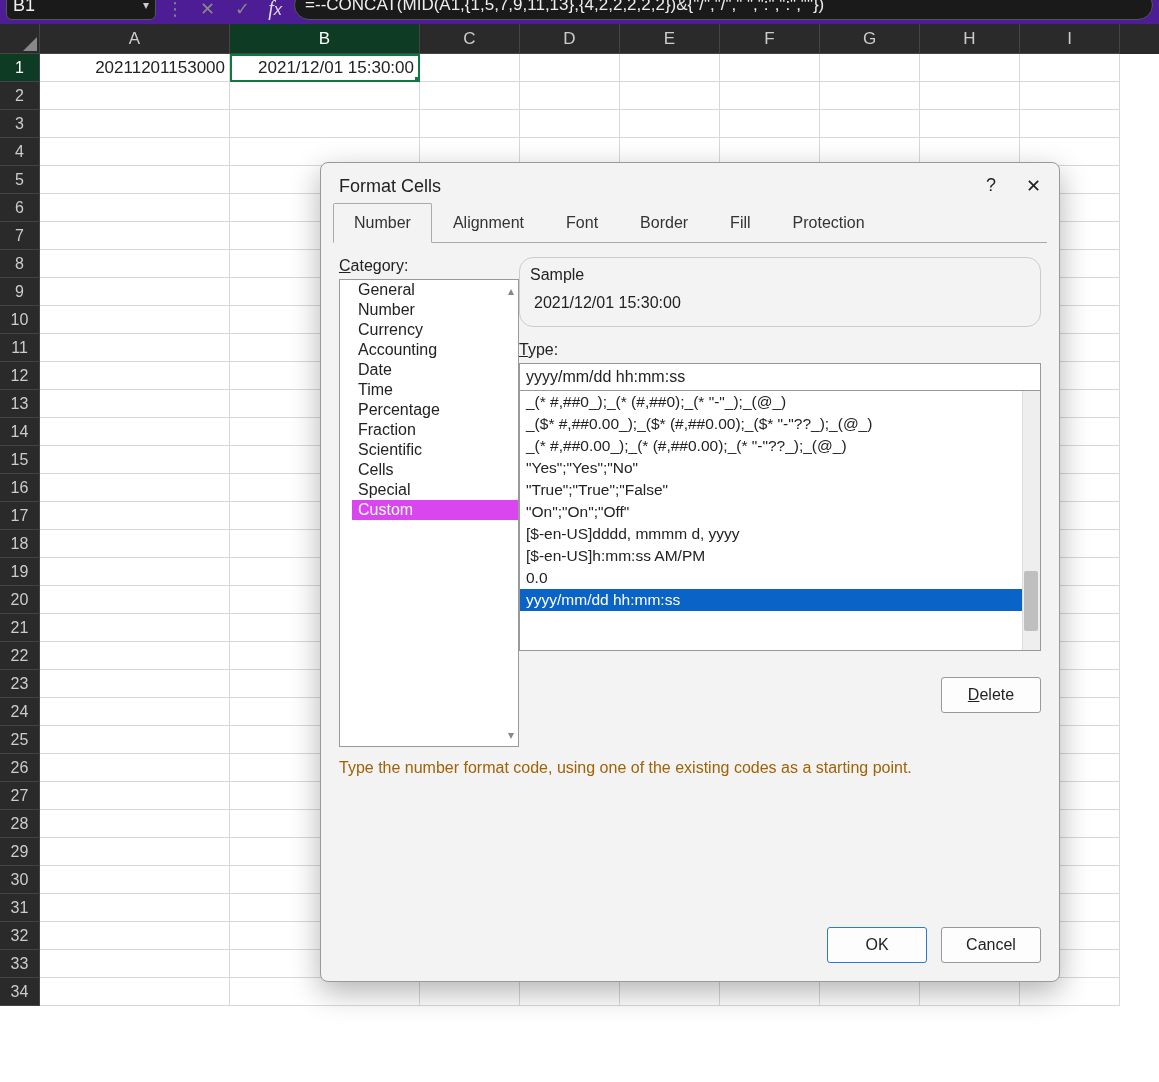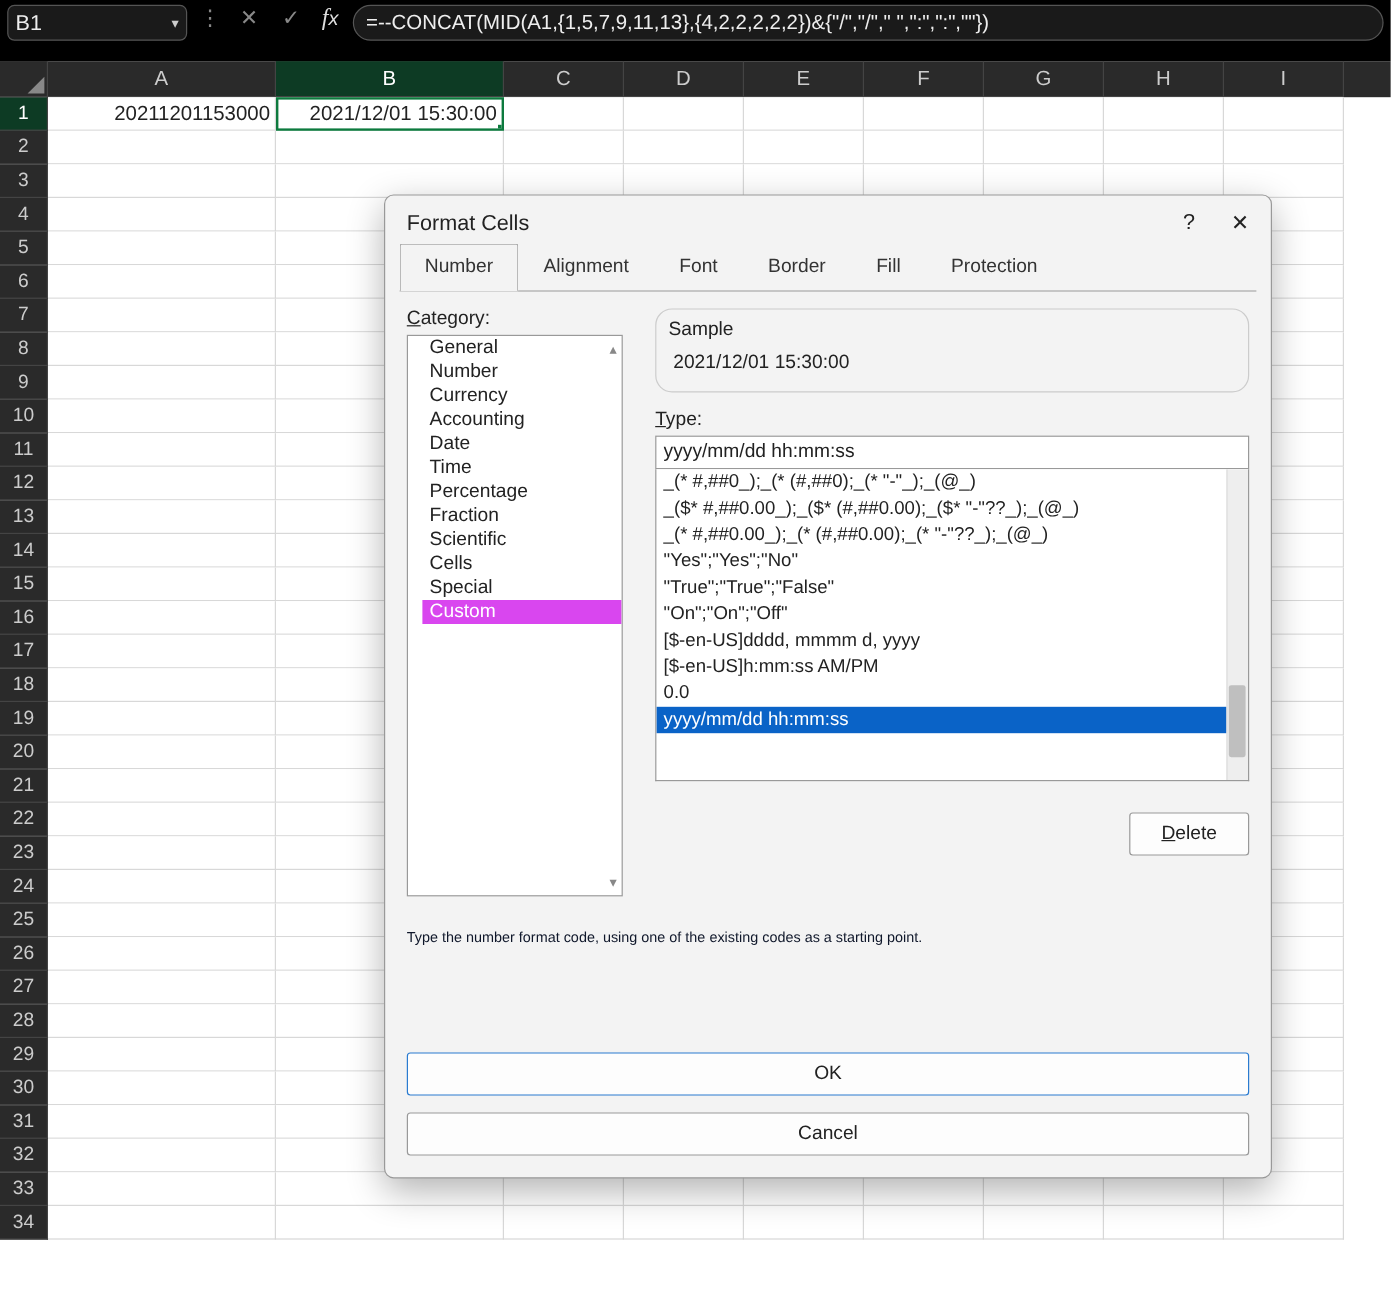--- a/index.html
+++ b/index.html
@@ -1,19 +1,19 @@
 <!DOCTYPE html>
 <html><head>
 <meta charset="utf-8">
 <style>
 * { box-sizing: border-box; margin: 0; padding: 0; font-family: "Segoe UI", Arial, sans-serif; }
 body { background: #fff; width: 1159px; height: 1082px; overflow: hidden; position: relative; }
 
 
-.formula-row { display: flex; align-items: flex-start; background: #000000; height: 51px; padding: 4px 6px; gap: 8px; }
+.formula-row { display: flex; align-items: flex-end; background: #4c1d95; height: 24px; padding: 4px 6px; gap: 8px; }
 .name-box { display: flex; align-items: center; background: #1a1a1a; border: 1px solid #555; border-radius: 6px; height: 30px; width: 150px; padding: 0 6px; color: #eee; font-size: 18px; justify-content: space-between; }
 .name-box-chevron { color: #ccc; font-size: 12px; }
 .fb-sep { color: #888; font-size: 18px; padding: 0 2px; }
 .fb-icon { color: #888; font-size: 18px; padding: 0 6px; }
 .fb-fx { color: #ddd; font-style: italic; font-family: "Times New Roman", serif; font-size: 20px; padding: 0 4px; }
 .formula-input { flex: 1; background: #1a1a1a; border: 1px solid #555; border-radius: 15px; height: 30px; color: #eee; font-size: 17px; padding: 0 10px; display: flex; align-items: center; }
 
 
 .sheet { position: relative; }
 .col-headers { display: flex; background: #2a2a2a; height: 30px; }
@@ -35,43 +35,43 @@
 .dialog { position: absolute; left: 320px; top: 162px; width: 740px; height: 820px; background: #f3f3f3; border: 1px solid #999; border-radius: 8px; box-shadow: 0 10px 30px rgba(0,0,0,.3); display: flex; flex-direction: column; }
 .dlg-title { display: flex; align-items: center; justify-content: space-between; padding: 12px 18px 6px 18px; }
 .dlg-title-text { font-size: 18px; color: #222; }
 .dlg-title-icons { display: flex; gap: 30px; }
 .dlg-title-icons span { font-size: 18px; color: #222; }
 .tabs { display: flex; padding: 0 12px; }
 .tab { padding: 10px 20px; font-size: 16px; color: #333; border: 1px solid transparent; border-bottom: none; }
 .tab.active { background: #f3f3f3; border: 1px solid #aaa; border-bottom: 1px solid #f3f3f3; border-radius: 2px 2px 0 0; position: relative; z-index: 2; }
 .tab-strip { border-bottom: 1px solid #aaa; margin: -1px 12px 0 12px; }
 .dlg-body { flex: 1; padding: 14px 18px; display: flex; flex-direction: column; }
-.body-row { display: flex; gap: 27px; }
+.body-row { display: flex; gap: 0; }
 .cat-col { width: 180px; }
 .cat-label, .sample-label, .type-label { font-size: 16px; color: #222; margin-bottom: 4px; }
 .cat-label u, .type-label u { text-decoration: underline; }
 .cat-list { border: 1px solid #999; background: #fff; height: 468px; position: relative; overflow: hidden; }
 .cat-item { font-size: 16px; color: #222; padding: 1px 6px; margin-left: 12px; }
 .cat-item.sel { background: #d946ef; color: #fff; }
 .scroll-tri { position: absolute; right: 4px; color: #888; font-size: 12px; }
 .scroll-tri.up { top: 4px; }
 .scroll-tri.down { bottom: 4px; }
 .right-col { flex: 1; display: flex; flex-direction: column; }
 .sample-box { border: 1px solid #ccc; background: #f3f3f3; padding: 8px 10px 12px 10px; margin-bottom: 14px; border-radius: 14px; }
 .sample-val { font-size: 16px; color: #222; padding: 6px 4px 2px 4px; }
 .type-input { width: 100%; border: 1px solid #999; background: #fff; font-size: 16px; padding: 4px 6px; color: #222; }
 .fmt-list { border: 1px solid #999; border-top: none; background: #fff; height: 260px; position: relative; overflow: hidden; }
 .fmt-item { font-size: 15.5px; color: #222; padding: 2px 6px; white-space: nowrap; overflow: hidden; }
 .fmt-item.sel { background: #0a63c7; color: #fff; }
 .fmt-scroll { position: absolute; right: 0; top: 0; bottom: 0; width: 18px; background: #eee; border-left: 1px solid #ddd; }
 .fmt-thumb { position: absolute; right: 2px; width: 14px; height: 60px; background: #bfbfbf; border-radius: 2px; top: 180px; }
 .delete-row { display: flex; justify-content: flex-end; margin-top: 26px; }
 .btn { min-width: 100px; padding: 8px 18px; font-size: 16px; color: #222; background: #fdfdfd; border: 1px solid #999; border-radius: 3px; text-align: center; }
-.help-text { font-size: 12px; color: #0f172a; margin-top: 27px; }
-.dlg-footer { display: flex; justify-content: flex-end; gap: 14px; padding: 14px 18px 18px 18px; flex-direction: column; }
+.help-text { font-size: 16px; color: #a16207; margin-top: 12px; }
+.dlg-footer { display: flex; justify-content: flex-end; gap: 14px; padding: 14px 18px 18px 18px; }
 .btn.primary { border: 1px solid #2a7bd0; }
 </style>
 </head>
 <body>
 
 <div class="formula-row">
   <div class="name-box">
     <span>B1</span>
     <span class="name-box-chevron">▾</span>
   </div>

